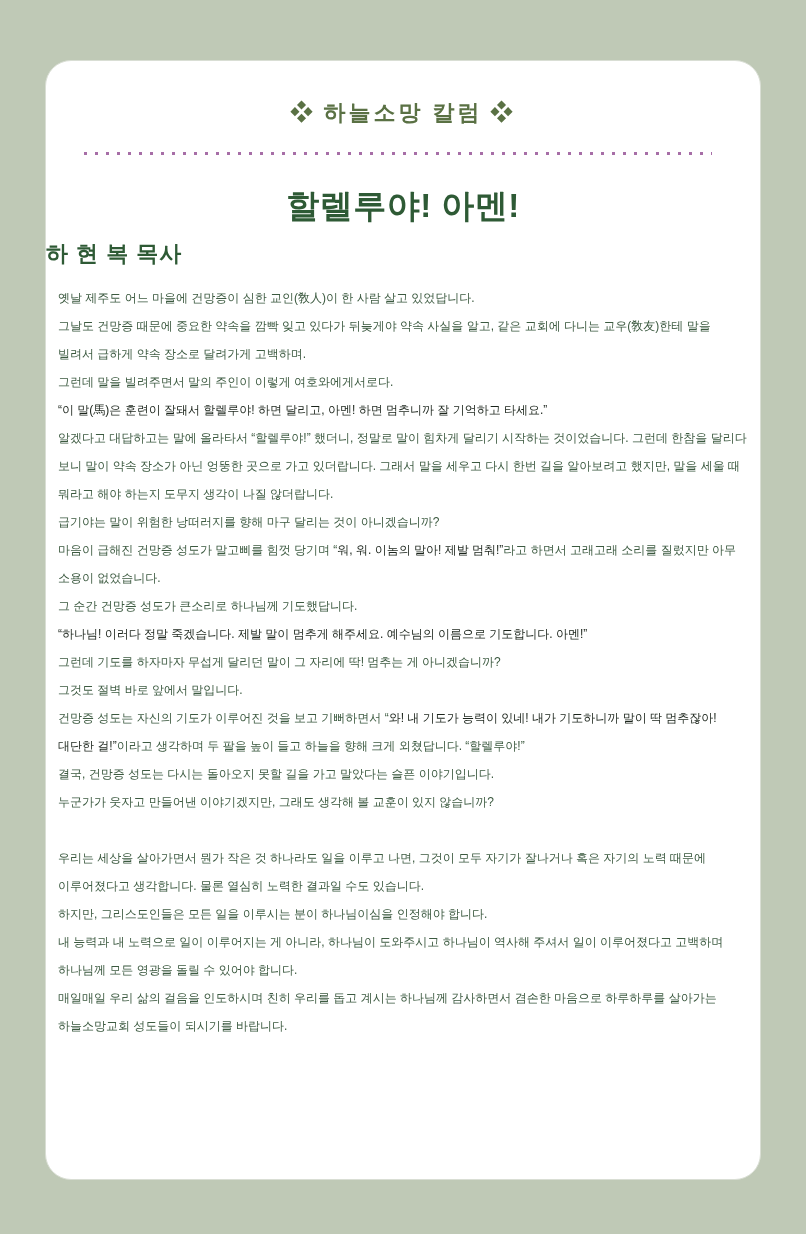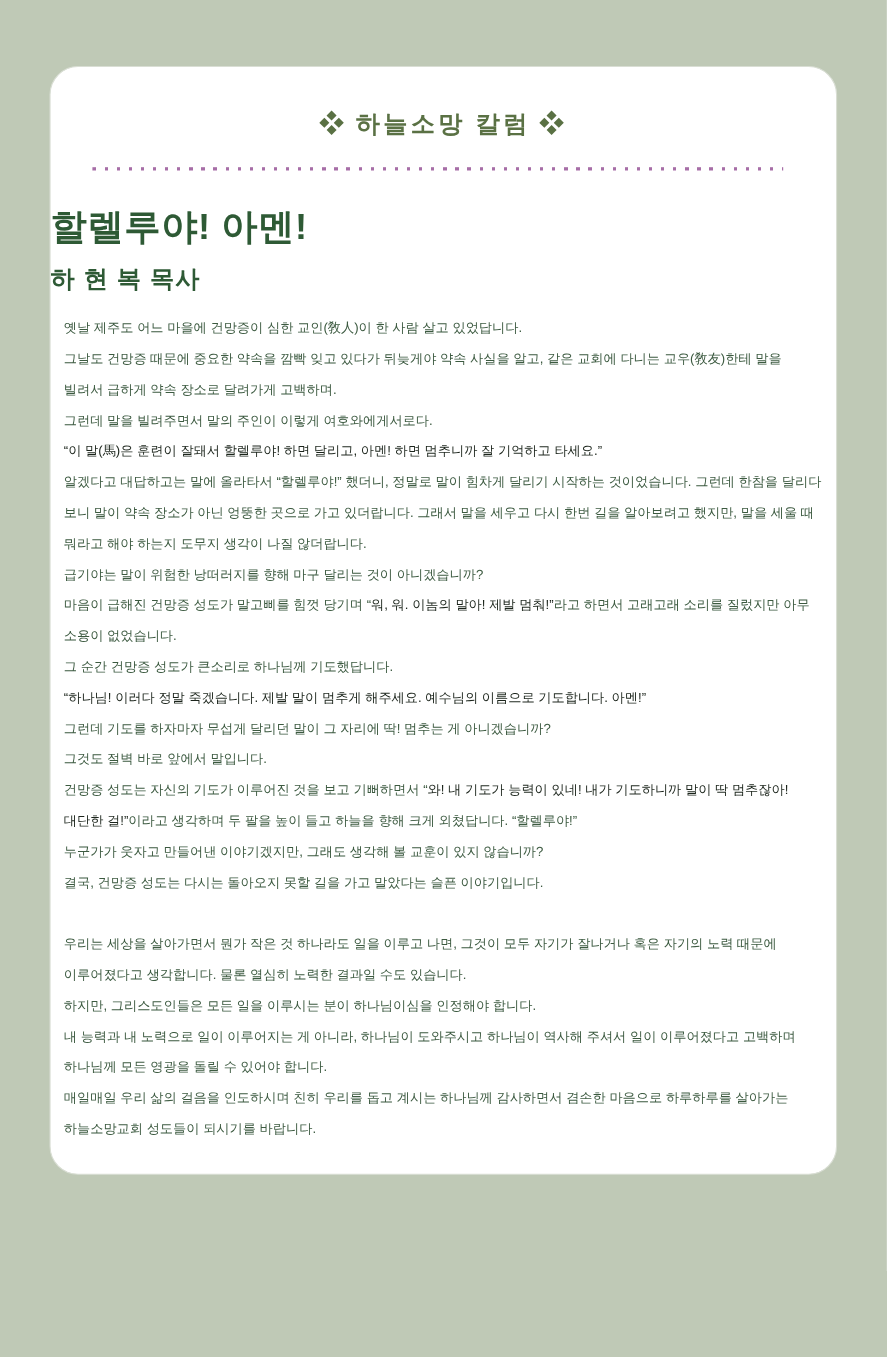--- a/index.html
+++ b/index.html
@@ -16,21 +16,21 @@
   html, body {
     width: 806px; height: 1234px;
     background: var(--bg);
     font-family: "Liberation Sans", sans-serif;
     position: relative;
     overflow: hidden;
   }
   .card {
     position: absolute;
     left: 45px; top: 60px;
-    width: 716px; height: 1008px;
+    width: 716px; height: 1120px;
     background: var(--card);
     border: 1px solid var(--card-border);
     border-radius: 26px;
     overflow: hidden;
   }
   .column-header {
     margin-top: 33px;
     text-align: center;
     font-size: 22px;
     font-weight: bold;
@@ -41,21 +41,21 @@
   .column-header .diamond-gap { display: inline-block; width: 8px; }
   .dotted-divider {
     margin: 24px 0 0 38px;
     width: 628px;
     height: 3px;
     background: repeating-linear-gradient(90deg,
       var(--dot-purple) 0 3px, transparent 3px 11px);
   }
   .article-title {
     margin-top: 29px;
-    text-align: left;
+    text-align: center;
     font-size: 33px;
     font-weight: bold;
     color: var(--title-green);
     letter-spacing: 0.5px;
   }
   .author-line {
     margin: 10px 33px 0 0;
     text-align: left;
     font-size: 22px;
     font-weight: bold;
@@ -98,22 +98,22 @@
       <p class="para"><span class="run">그런데 말을 빌려주면서 말의 주인이 이렇게 여호와에게서로다.</span></p>
       <p class="para"><span class="run bold">“이 말(馬)은 훈련이 잘돼서 할렐루야! 하면 달리고, 아멘! 하면 멈추니까 잘 기억하고 타세요.”</span></p>
       <p class="para"><span class="run">알겠다고 대답하고는 말에 올라타서 “할렐루야!” 했더니, 정말로 말이 힘차게 달리기 시작하는 것이었습니다. 그런데 한참을 달리다 보니 말이 약속 장소가 아닌 엉뚱한 곳으로 가고 있더랍니다. 그래서 말을 세우고 다시 한번 길을 알아보려고 했지만, 말을 세울 때 뭐라고 해야 하는지 도무지 생각이 나질 않더랍니다.</span></p>
       <p class="para"><span class="run">급기야는 말이 위험한 낭떠러지를 향해 마구 달리는 것이 아니겠습니까?</span></p>
       <p class="para"><span class="run">마음이 급해진 건망증 성도가 말고삐를 힘껏 당기며 “</span><span class="run bold">워, 워. 이놈의 말아! 제발 멈춰!”</span><span class="run">라고 하면서 고래고래 소리를 질렀지만 아무 소용이 없었습니다.</span></p>
       <p class="para"><span class="run">그 순간 건망증 성도가 큰소리로 하나님께 기도했답니다.</span></p>
       <p class="para"><span class="run bold">“하나님! 이러다 정말 죽겠습니다. 제발 말이 멈추게 해주세요.  예수님의 이름으로 기도합니다. 아멘!”</span></p>
       <p class="para"><span class="run">그런데 기도를 하자마자 무섭게 달리던 말이 그 자리에 딱! 멈추는 게 아니겠습니까?</span></p>
       <p class="para"><span class="run">그것도 절벽 바로 앞에서 말입니다.</span></p>
       <p class="para"><span class="run">건망증 성도는 자신의 기도가 이루어진 것을 보고 기뻐하면서 “</span><span class="run bold">와! 내 기도가 능력이 있네! 내가 기도하니까 말이 딱 멈추잖아! 대단한 걸!”</span><span class="run">이라고 생각하며 두 팔을 높이 들고 하늘을 향해 크게 외쳤답니다. “할렐루야!”</span></p>
+      <p class="para"><span class="run">결국, 건망증 성도는 다시는 돌아오지 못할 길을 가고 말았다는 슬픈 이야기입니다.</span></p>
       <p class="para"><span class="run">누군가가 웃자고 만들어낸 이야기겠지만, 그래도 생각해 볼 교훈이 있지 않습니까?</span></p>
-      <p class="para"><span class="run">결국, 건망증 성도는 다시는 돌아오지 못할 길을 가고 말았다는 슬픈 이야기입니다.</span></p>
       <div class="spacer"></div>
       <p class="para"><span class="run">우리는 세상을 살아가면서 뭔가 작은 것 하나라도 일을 이루고 나면, 그것이 모두 자기가 잘나거나 혹은 자기의 노력 때문에 이루어졌다고 생각합니다. 물론 열심히 노력한 결과일 수도 있습니다.</span></p>
       <p class="para"><span class="run">하지만, 그리스도인들은 모든 일을 이루시는 분이 하나님이심을 인정해야 합니다.</span></p>
       <p class="para"><span class="run">내 능력과 내 노력으로 일이 이루어지는 게 아니라, 하나님이 도와주시고 하나님이 역사해 주셔서 일이 이루어졌다고 고백하며 하나님께 모든 영광을 돌릴 수 있어야 합니다.</span></p>
       <p class="para"><span class="run">매일매일 우리 삶의 걸음을 인도하시며 친히 우리를 돕고 계시는 하나님께 감사하면서 겸손한 마음으로 하루하루를 살아가는 하늘소망교회 성도들이 되시기를 바랍니다. </span></p>
     </div>
 
 </div>
 
 </body></html>

